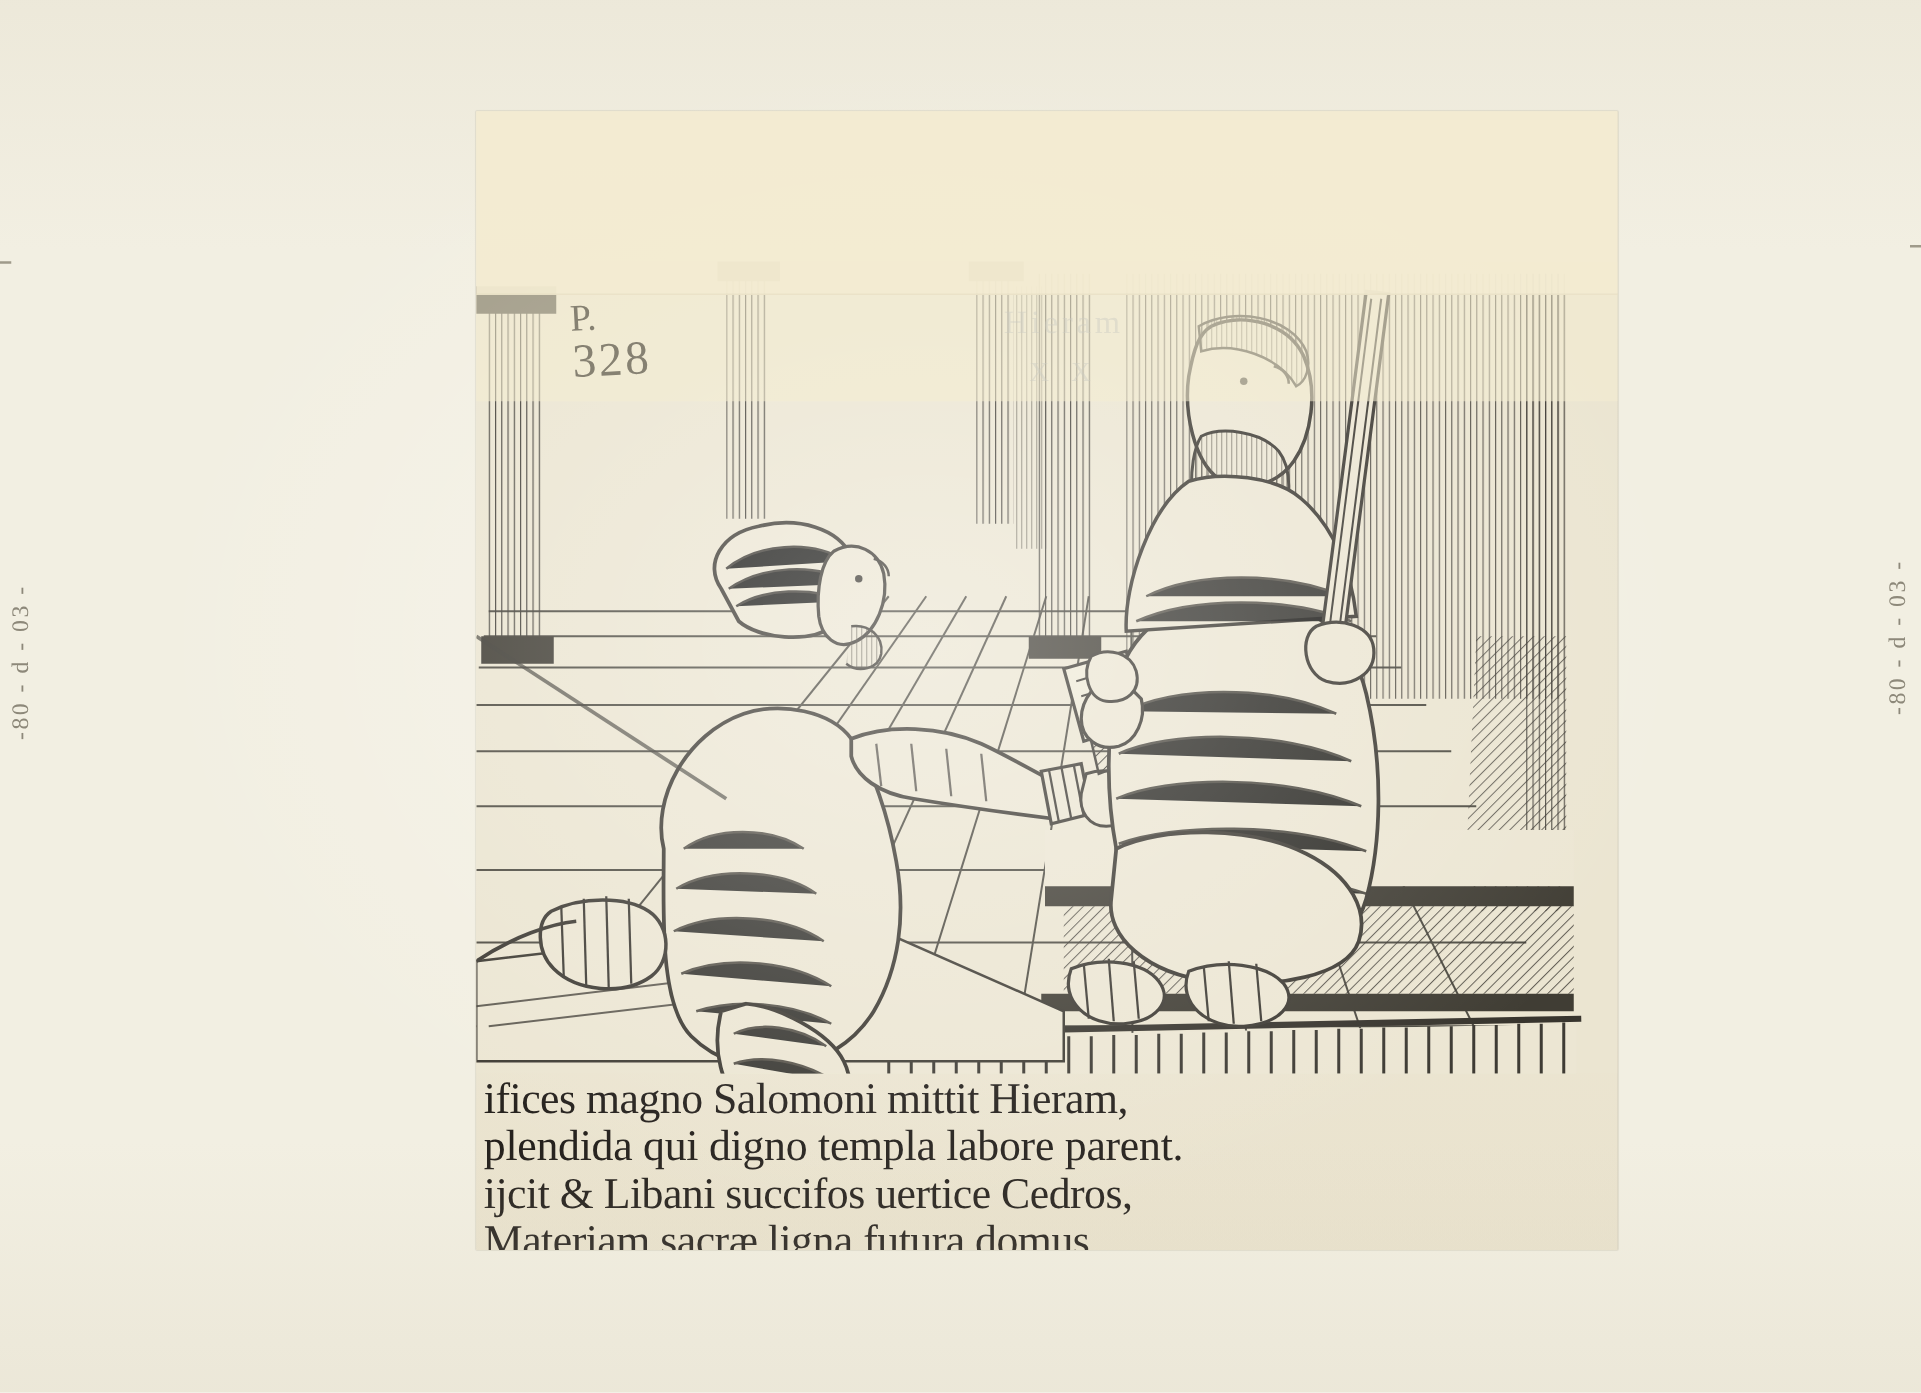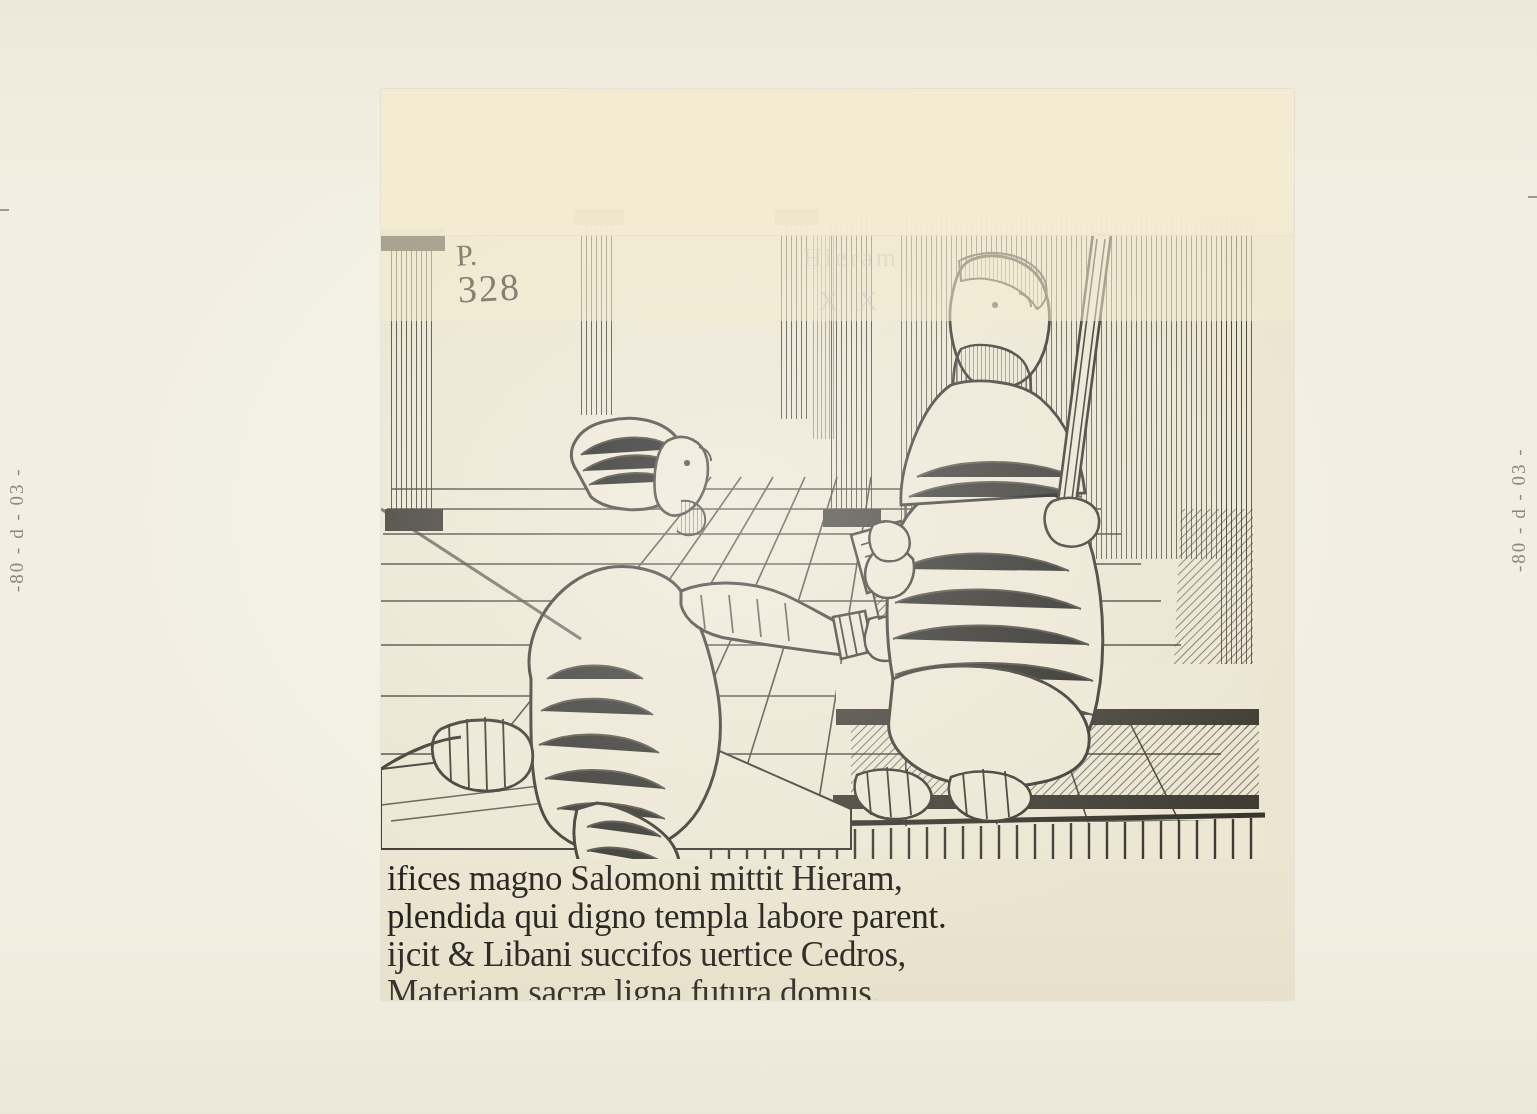--- a/index.html
+++ b/index.html
@@ -160,21 +160,21 @@
     top: 154px;
     z-index: 5;
     width: 700px;
     color: #9aa3b0;
     opacity: .45;
     font-size: 26px;
     letter-spacing: 3px;
     font-family: "Liberation Serif", serif;
     text-align: center;
   }
-  #ghost-header .h2 { font-size: 28px; letter-spacing: 6px; margin-top: 12px; }
+  #ghost-header .h2 { font-size: 22px; letter-spacing: 6px; margin-top: 12px; }
 </style>
 </head>
 <body>
 
 <div id="mount">
 
   <span class="pencil-mark" id="pencil-left">-80 - d - 03 -</span>
   <span class="pencil-mark" id="pencil-right">-80 - d - 03 -</span>
   <span class="tiny-tick" style="left:0px; top:209px;"></span>
   <span class="tiny-tick" style="left:1528px; top:196px;"></span>

